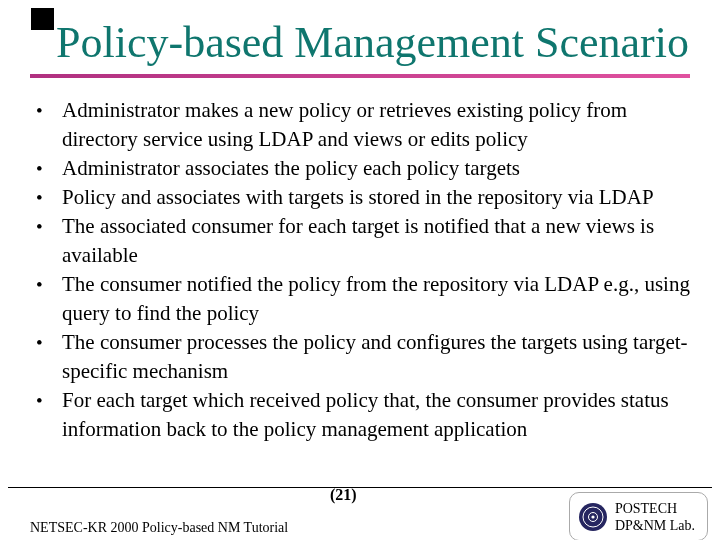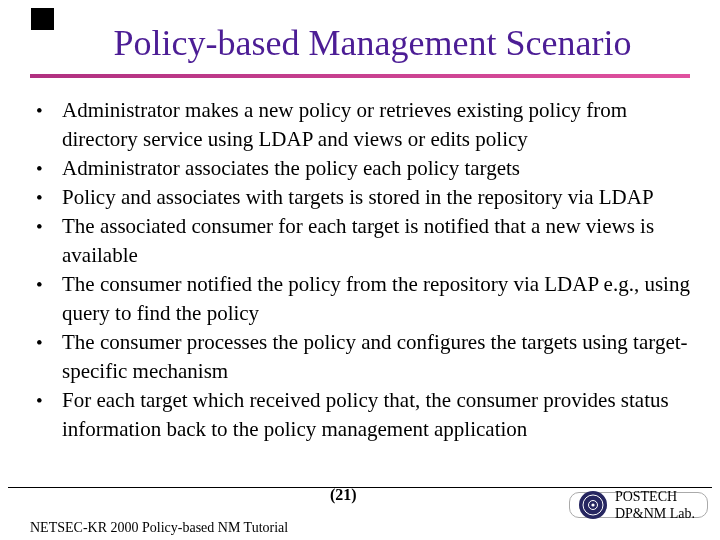--- a/index.html
+++ b/index.html
@@ -22,25 +22,25 @@
     top: 8px;
     width: 23px;
     height: 22px;
     background: #000000;
   }
   .slide-title {
     position: absolute;
     left: 50px;
     right: 25px;
     top: 22px;
-    font-size: 36px;
+    font-size: 44px;
     line-height: 42px;
     text-align: center;
     white-space: nowrap;
-    color: #4c1d95;
+    color: #0f766e;
   }
   .title-underline {
     position: absolute;
     left: 30px;
     right: 30px;
     top: 74px;
     height: 4px;
     background: linear-gradient(90deg, var(--accent, #b03080), var(--accent2, #e0519f));
   }
   .bullets {
@@ -80,21 +80,21 @@
     position: absolute;
     left: 330px;
     top: 486px;
     font-size: 16px;
     font-weight: bold;
   }
   .footer-right-box {
     position: absolute;
     right: 12px;
     top: 492px;
-    height: 26px;
+    height: 49px;
     display: flex;
     align-items: center;
     gap: 7px;
     padding: 0 12px 0 8px;
     border: 1px solid #aaaaaa;
     border-radius: 10px;
     background: #ffffff;
     box-sizing: border-box;
   }
   .logo {

